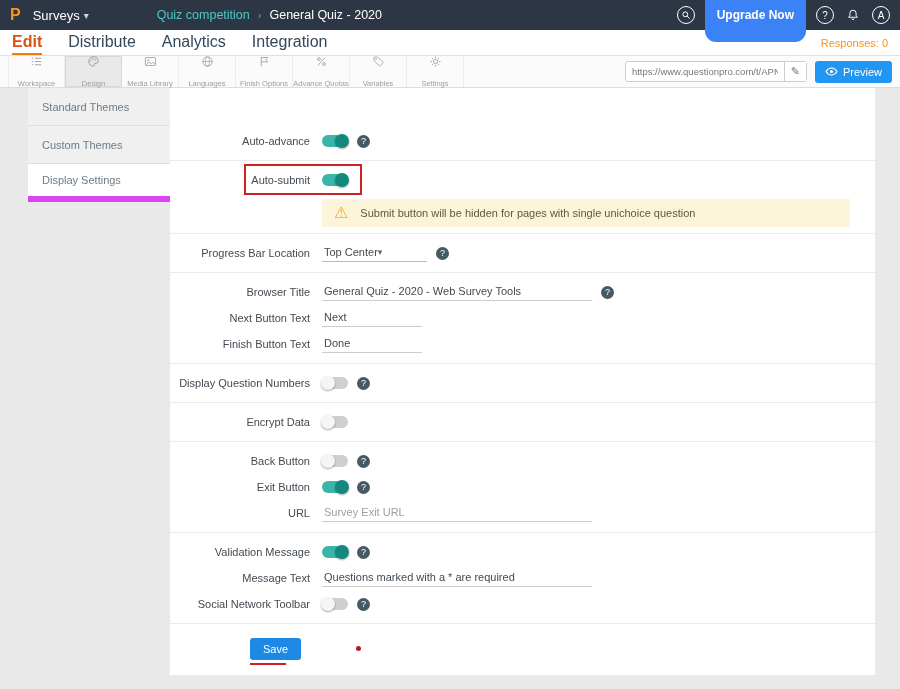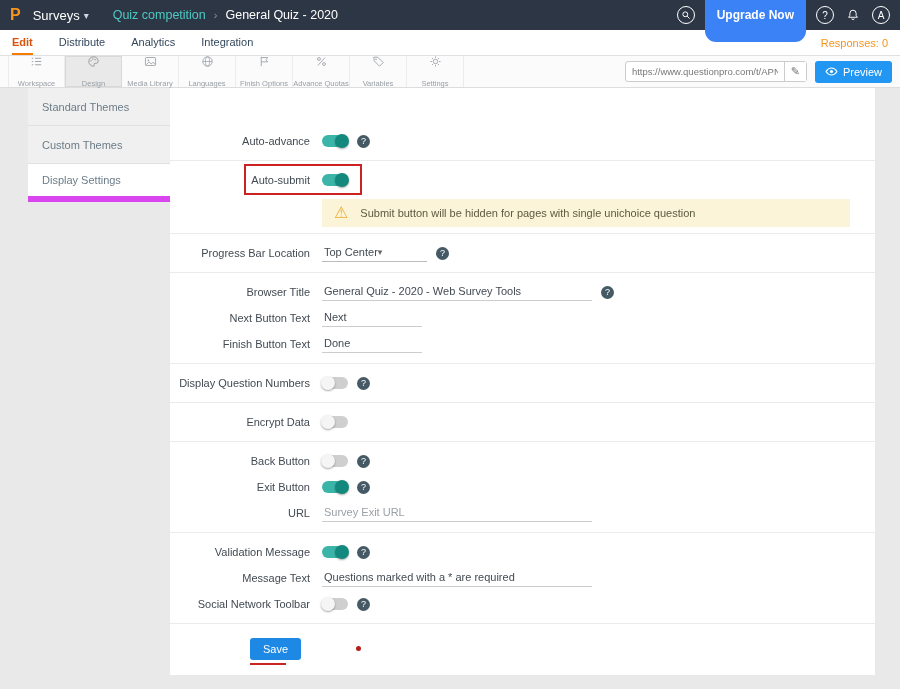--- a/index.html
+++ b/index.html
@@ -5,31 +5,31 @@
   * { margin:0; padding:0; box-sizing:border-box; }
   html,body { width:900px; height:689px; overflow:hidden; }
   body { font-family:"Liberation Sans", sans-serif; background:#e9e9e9; }
 
   
   .topbar { height:30px; background:#2d3645; display:flex; align-items:center; padding:0 10px; gap:10px; }
   .logo { font-weight:800; font-size:16px; color:#f7941d; margin-right:2px; }
   .product { color:#fff; font-size:13px; display:flex; align-items:center; gap:4px; cursor:pointer; }
   .product .caret { font-size:10px; color:#cfd6e4; }
   .crumbs { display:flex; align-items:center; gap:8px; margin-left:14px; font-size:12.5px; }
-  .crumb-project { color:#4ec9c4; }
+  .crumb-project { color:#4ec9c4;margin-left:44px; }
   .crumb-sep { color:#8a93a5; font-size:11px; }
   .crumb-current { color:#ffffff; }
   .topbar-right { margin-left:auto; display:flex; align-items:center; gap:10px; }
   .circle-icon { width:18px; height:18px; border-radius:50%; border:1px solid #fff; display:flex; align-items:center; justify-content:center; color:#fff; font-size:10px; }
   .upgrade-btn { background:#3b82f6; color:#fff; font-size:12px; font-weight:bold; padding:20px 12px; border-radius:11px; border:none; cursor:pointer; }
 
   
   .tabbar { height:26px; background:#fff; border-bottom:1px solid #e0e0e0; display:flex; align-items:stretch; padding:0 12px; }
   .tabs { display:flex; gap:26px; }
-  .tab { display:flex; align-items:center; font-size:11px; color:#33475b; border-bottom:2px solid transparent; cursor:pointer; }
+  .tab { display:flex; align-items:center; font-size:16px; color:#33475b; border-bottom:2px solid transparent; cursor:pointer; }
   .tab.active { color:#d9530f; font-weight:bold; border-bottom-color:#f57c00; }
   .responses { margin-left:auto; display:flex; align-items:center; font-size:11px; color:#f7941d; }
 
   
   .toolbar { height:32px; background:#fbfbfb; border-bottom:1px solid #ddd; display:flex; align-items:stretch; padding:0 8px; }
   .tool { width:57px; display:flex; flex-direction:column; align-items:center; justify-content:center; gap:11px; border-right:1px solid #ececec; cursor:pointer; }
   .tool:first-child { border-left:1px solid #ececec; }
   .tool.active { background:#e9e9e9; border:1px solid #d8d8d8; }
   .tool svg { width:13px; height:13px; }
   .tool-label { font-size:7.5px; color:#9aa0a6; white-space:nowrap; }

